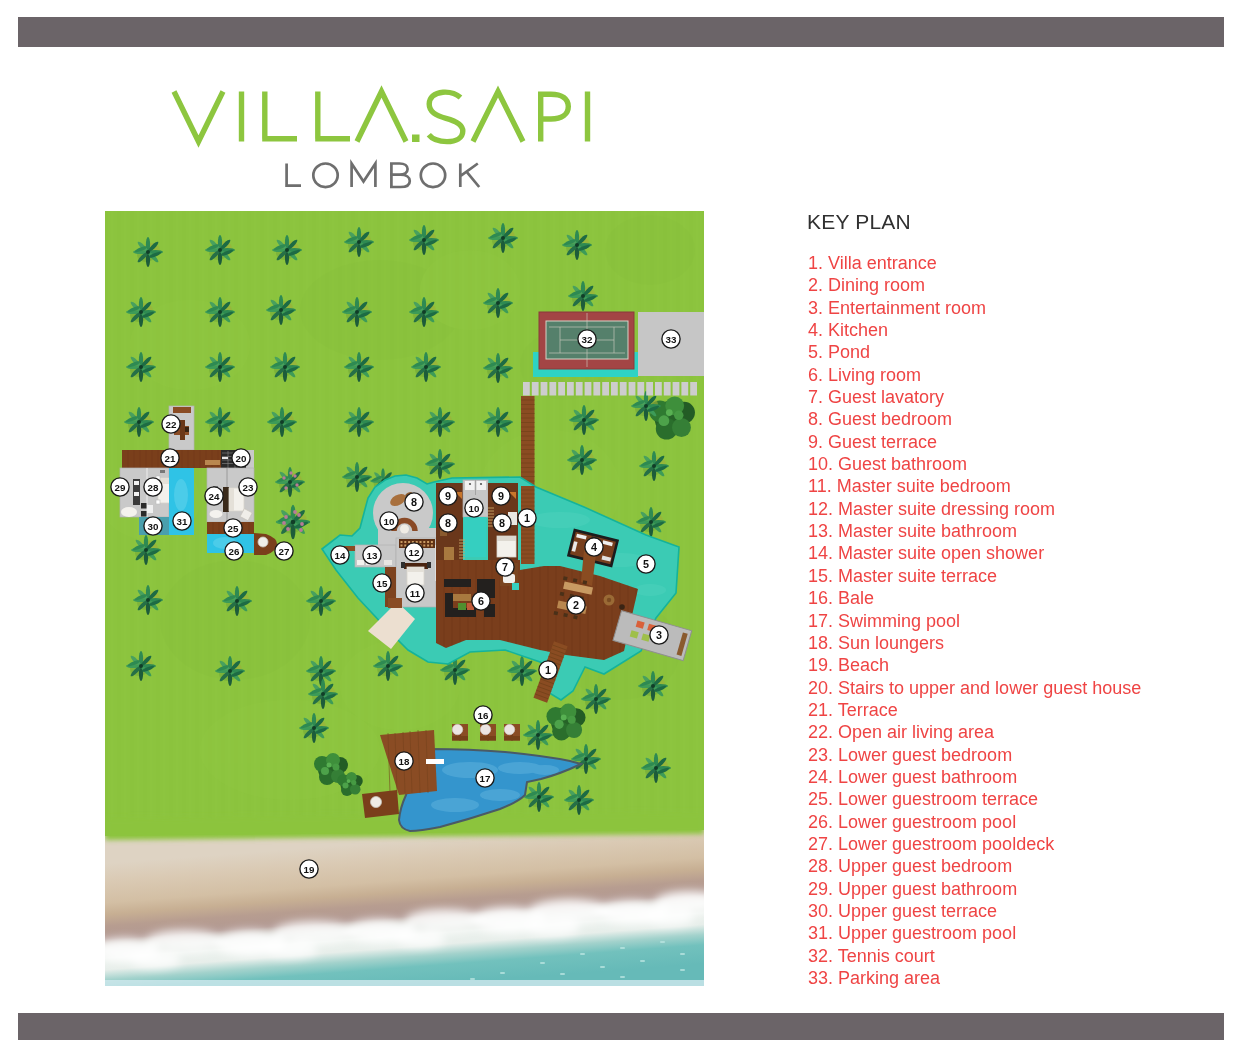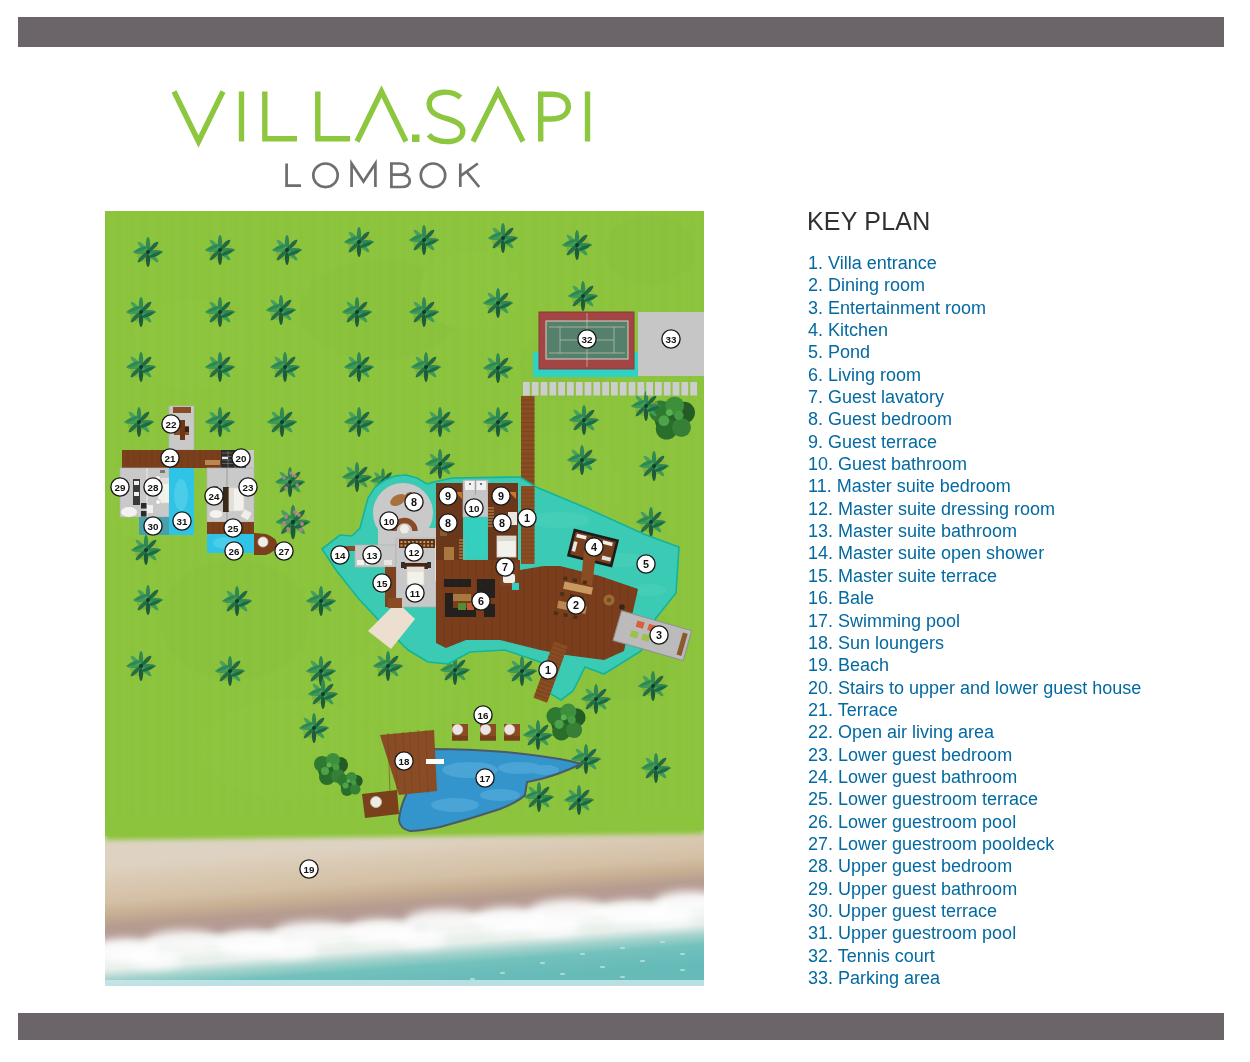--- a/index.html
+++ b/index.html
@@ -1,19 +1,19 @@
 <!DOCTYPE html>
 <html><head>
 <meta charset="utf-8">
 <style>
 *{-webkit-font-smoothing:antialiased}
 html,body{margin:0;padding:0;background:#ffffff;width:1250px;height:1062px;font-family:"Liberation Sans",sans-serif;position:relative;overflow:hidden}
 .abs{position:absolute}
-#keylist{position:absolute;left:808px;top:252px;font-size:18px;line-height:22.35px;color:#0369a1}
-#keyhead{position:absolute;left:807px;top:209px;font-size:25px;line-height:25px;color:#303030;letter-spacing:0.2px}
+#keylist{position:absolute;left:808px;top:252px;font-size:18px;line-height:22.35px;color:#ef4444}
+#keyhead{position:absolute;left:807px;top:209px;font-size:21px;line-height:25px;color:#303030;letter-spacing:0.2px}
 </style>
 </head>
 <body>
 
 <div class="abs" style="left:18px;top:17px;width:1206px;height:30px;background:#6b6468"></div>
 
 <svg class="abs" style="left:160px;top:80px" width="450" height="75" viewBox="160 80 450 75">
 <g stroke="#8dc63f" stroke-width="5.4" fill="none" stroke-linejoin="miter">
 
 <path d="M174,91.5 L198.5,141.5 L223,91.5"></path>

